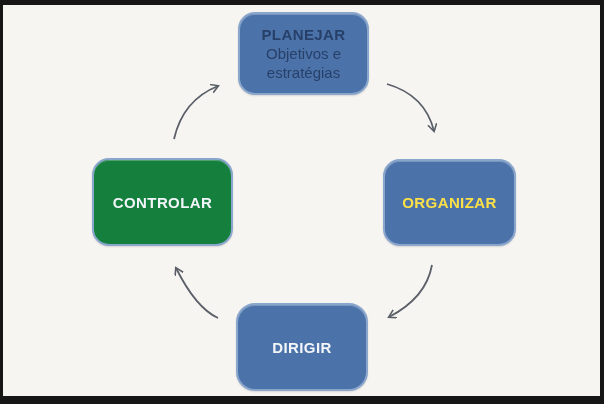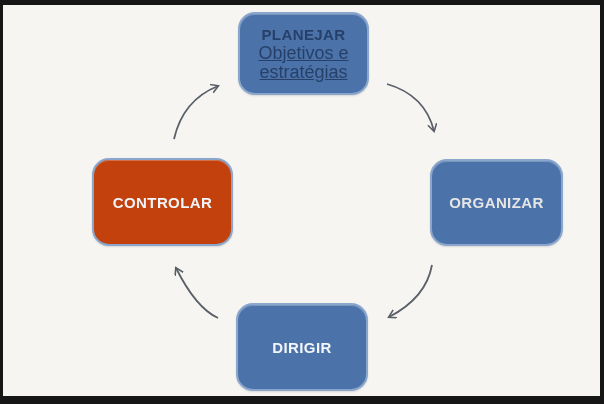--- a/index.html
+++ b/index.html
@@ -43,30 +43,29 @@
     padding: 4px 6px;
     box-shadow: inset 0 1px 0 rgba(255,255,255,0.25), 0 1px 2px rgba(0,0,0,0.12);
   }
   .node .title {
     font-size: 15px;
     font-weight: 700;
     letter-spacing: 0.4px;
     line-height: 19px;
   }
   .node .desc {
-    font-size: 18px;
+    font-size: 15px;
     font-weight: 400;
     line-height: 19px;
     white-space: pre-line;
-    text-decoration: underline;
   }
   .node-planejar  { left: 235px; top: 7px;   width: 131px; height: 83px; }
   .node-organizar { left: 380px; top: 154px; width: 133px; height: 87px; }
   .node-controlar { left: 89px;  top: 153px; width: 141px; height: 88px; }
-  .node-dirigir   { left: 233px; top: 298px; width: 132px; height: 88px; }
+  .node-dirigir   { left: 233px; top: 298px; width: 132px; height: 88px; border-radius: 19px; }
 </style>
 </head>
 <body>
 
 <div class="frame" style="background: rgb(246, 245, 242); border-color: rgb(22, 22, 22);">
   <div class="canvas">
 
     <svg class="arrows-layer" viewBox="0 0 597 391" xmlns="http://www.w3.org/2000/svg">
       <defs>
         <marker id="arrowhead" markerWidth="11" markerHeight="11" refX="7" refY="4.5" orient="auto" markerUnits="userSpaceOnUse">
@@ -78,26 +77,26 @@
       <path class="arrow-stroke" d="M 215 313 Q 193 303 173 263" fill="none" stroke-width="1.8" marker-end="url(#arrowhead)" stroke="#5a5f68"></path>
       <path class="arrow-stroke" d="M 171 134 Q 180 95 215 81" fill="none" stroke-width="1.8" marker-end="url(#arrowhead)" stroke="#5a5f68"></path>
     </svg>
 
     <div class="node node-planejar" style="background: rgb(76, 115, 169); border-color: rgb(138, 166, 205); color: rgb(39, 64, 106);">
       <div class="title">PLANEJAR</div>
       <div class="desc">Objetivos e
 estratégias</div>
     </div>
 
-    <div class="node node-organizar" style="background: rgb(76, 115, 169); border-color: rgb(138, 166, 205); color: #e5e5e5; margin-left: 47px;">
+    <div class="node node-organizar" style="background: rgb(76, 115, 169); border-color: rgb(138, 166, 205); color: #fde047;">
       <div class="title">ORGANIZAR</div>
     </div>
 
     <div class="node node-dirigir" style="background: rgb(76, 115, 169); border-color: rgb(138, 166, 205); color: rgb(242, 245, 249);">
       <div class="title">DIRIGIR</div>
     </div>
 
-    <div class="node node-controlar" style="background: #c2410c; border-color: rgb(138, 166, 205); color: rgb(242, 245, 249);">
+    <div class="node node-controlar" style="background: #15803d; border-color: rgb(138, 166, 205); color: rgb(242, 245, 249);">
       <div class="title">CONTROLAR</div>
     </div>
 
   </div>
 </div>
 
 </body></html>

